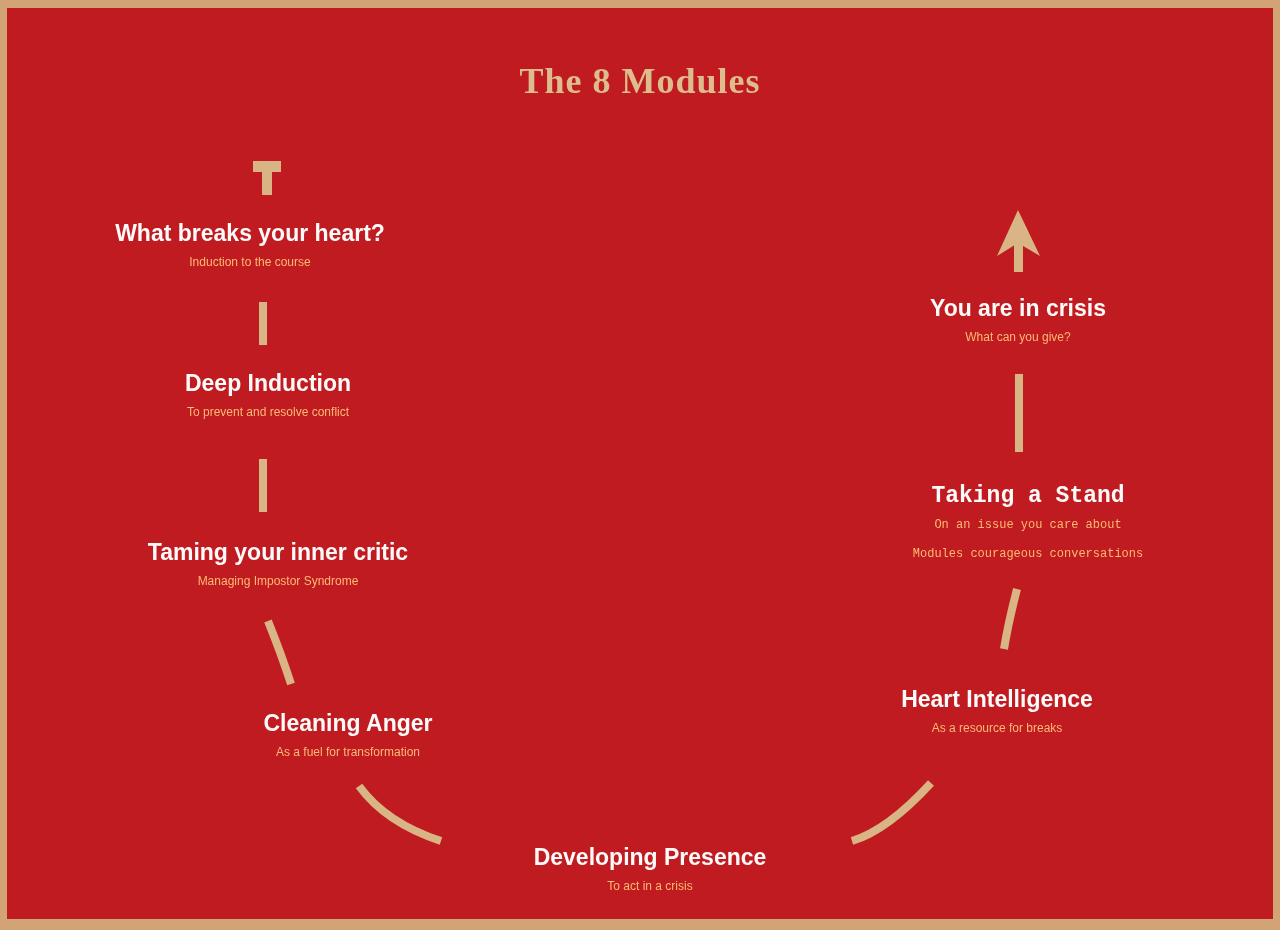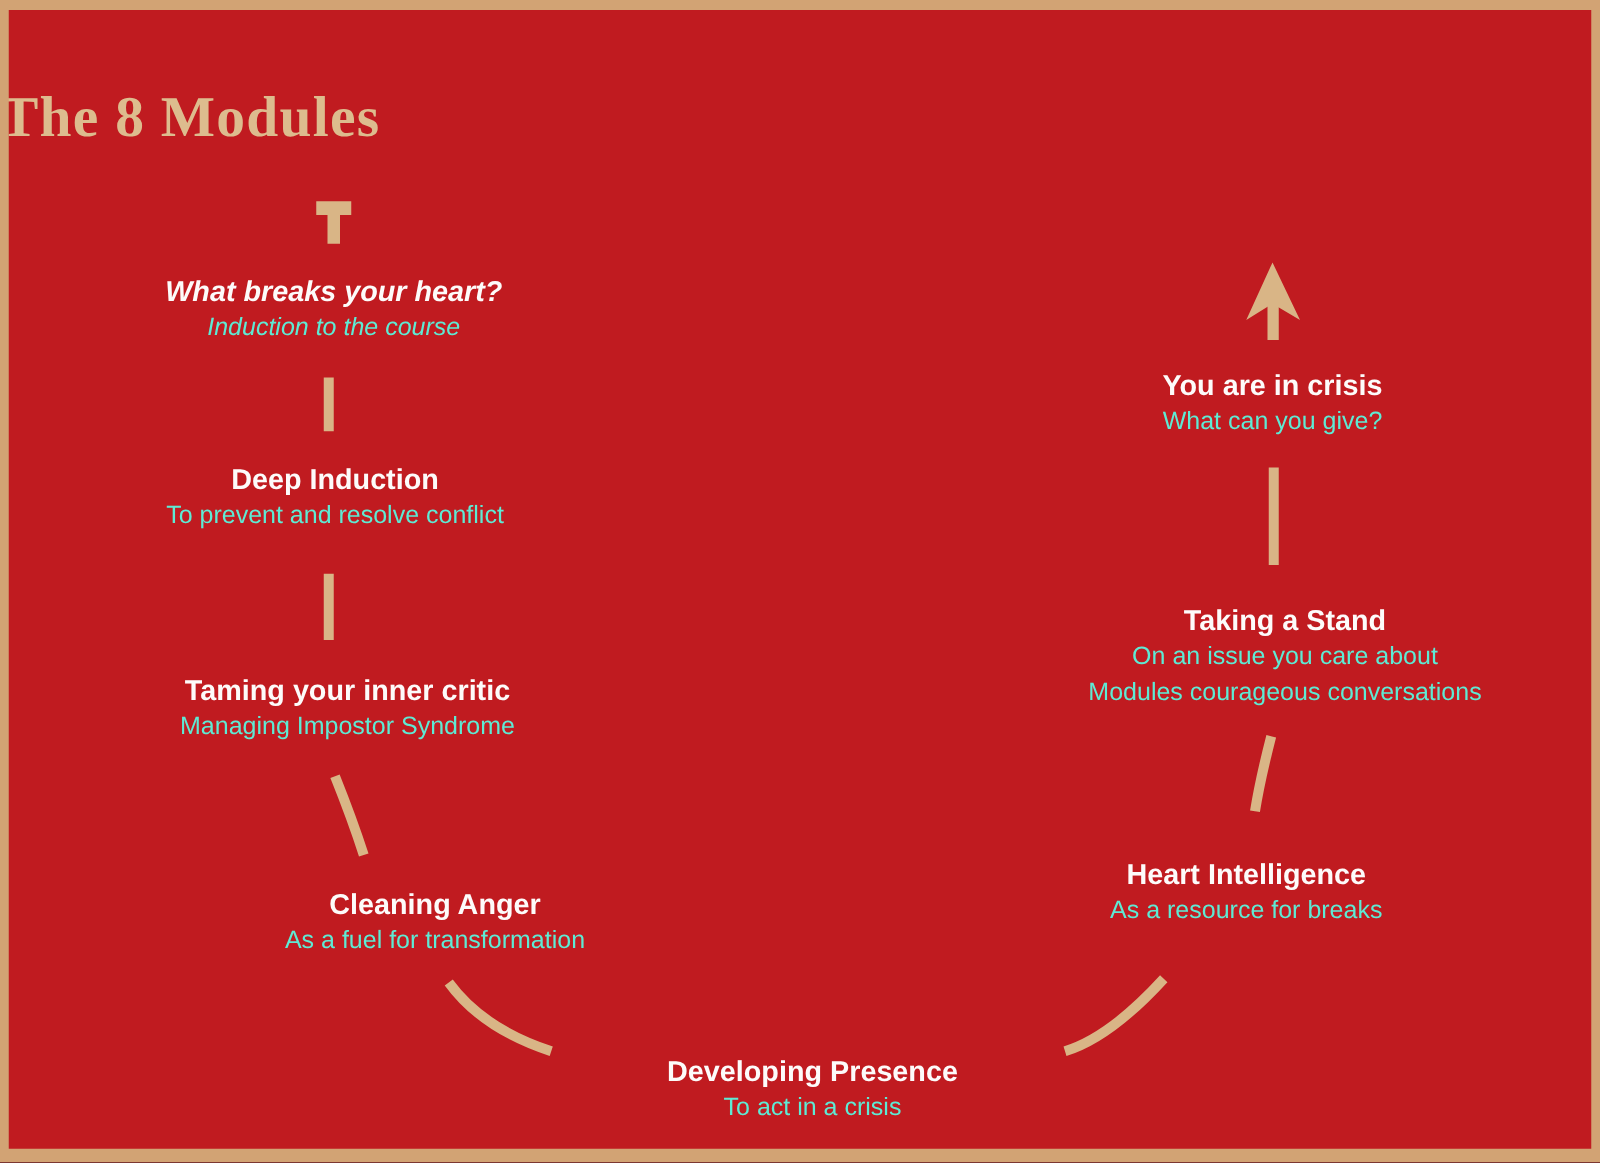--- a/index.html
+++ b/index.html
@@ -20,24 +20,24 @@
     border-color: var(--border, #d2a374);
     border-width: 8px 7px 11px 7px;
     pointer-events: none;
     z-index: 5;
   }
   .page-title {
     position: absolute;
     top: 36px;
     left: 0;
     width: 100%;
-    text-align: left;
+    text-align: center;
     font-family: "Liberation Serif", serif;
     font-weight: 700;
-    font-size: 46px;
+    font-size: 36px;
     letter-spacing: 1px;
     color: var(--title, #ddbc8e);
   }
   .connectors {
     position: absolute;
     inset: 0;
     width: 100%;
     height: 100%;
     pointer-events: none;
   }
@@ -48,32 +48,32 @@
     color: #ffffff;
   }
   .module .m-title {
     font-weight: 700;
     font-size: 23px;
     line-height: 30px;
     color: #fdfbfa;
   }
   .module .m-sub {
     font-weight: 400;
-    font-size: 20px;
+    font-size: 12px;
     line-height: 29px;
-    color: #5eead4;
+    color: #fdba74;
   }
   
-  .m0 { left: 77px;  top: 218px; font-style: italic; }
+  .m0 { left: 60px;  top: 218px; }
   .m1 { left: 78px;  top: 368px; }
   .m2 { left: 88px;  top: 537px; }
   .m3 { left: 158px; top: 708px; }
   .m4 { left: 460px; top: 826px; margin-top: 16px; }
   .m5 { left: 807px; top: 684px; }
-  .m6 { left: 838px; top: 481px; }
+  .m6 { left: 838px; top: 481px; font-family: Liberation Mono, monospace; }
   .m7 { left: 828px; top: 293px; }
 </style>
 </head>
 <body>
 
 <div class="canvas">
   <div class="frame"></div>
 
   <h1 class="page-title">The 8 Modules</h1>
 

